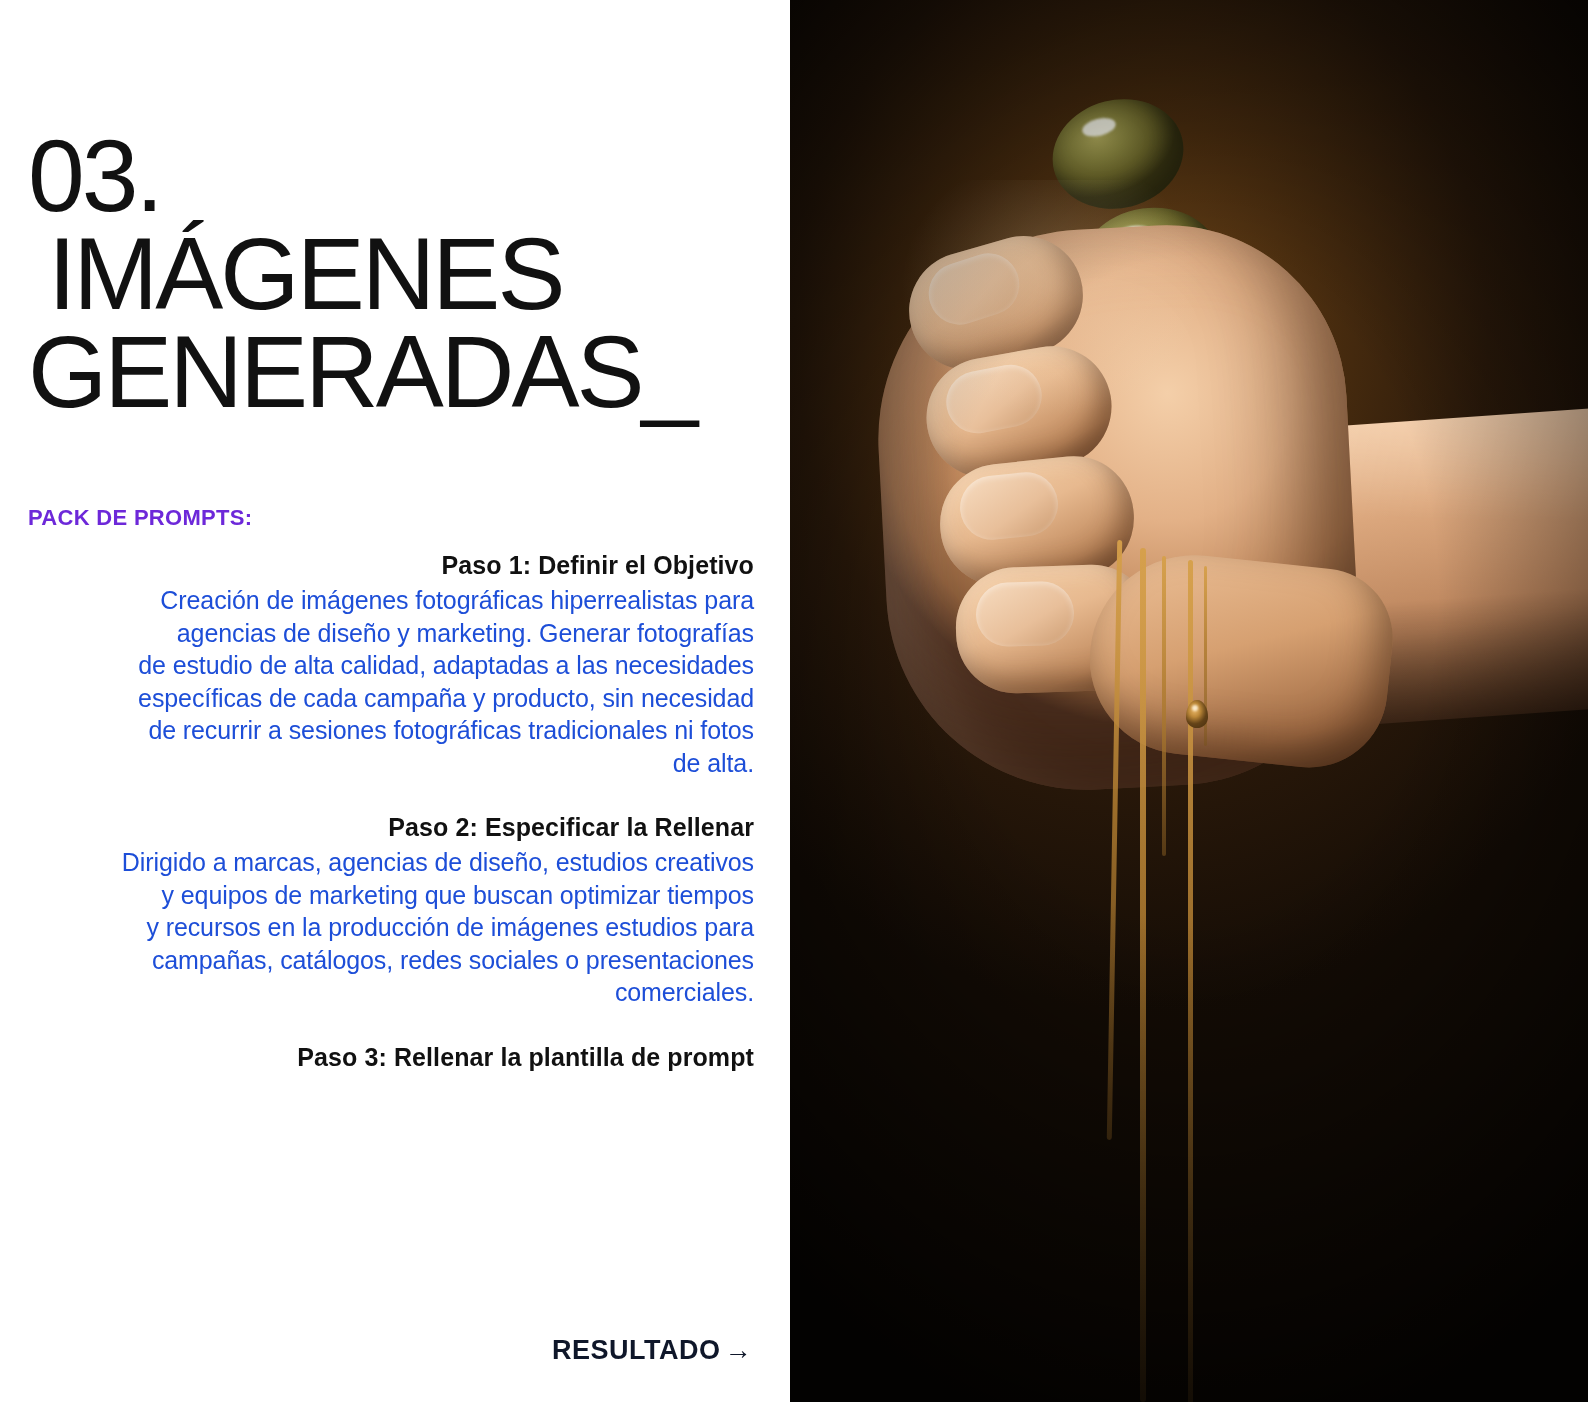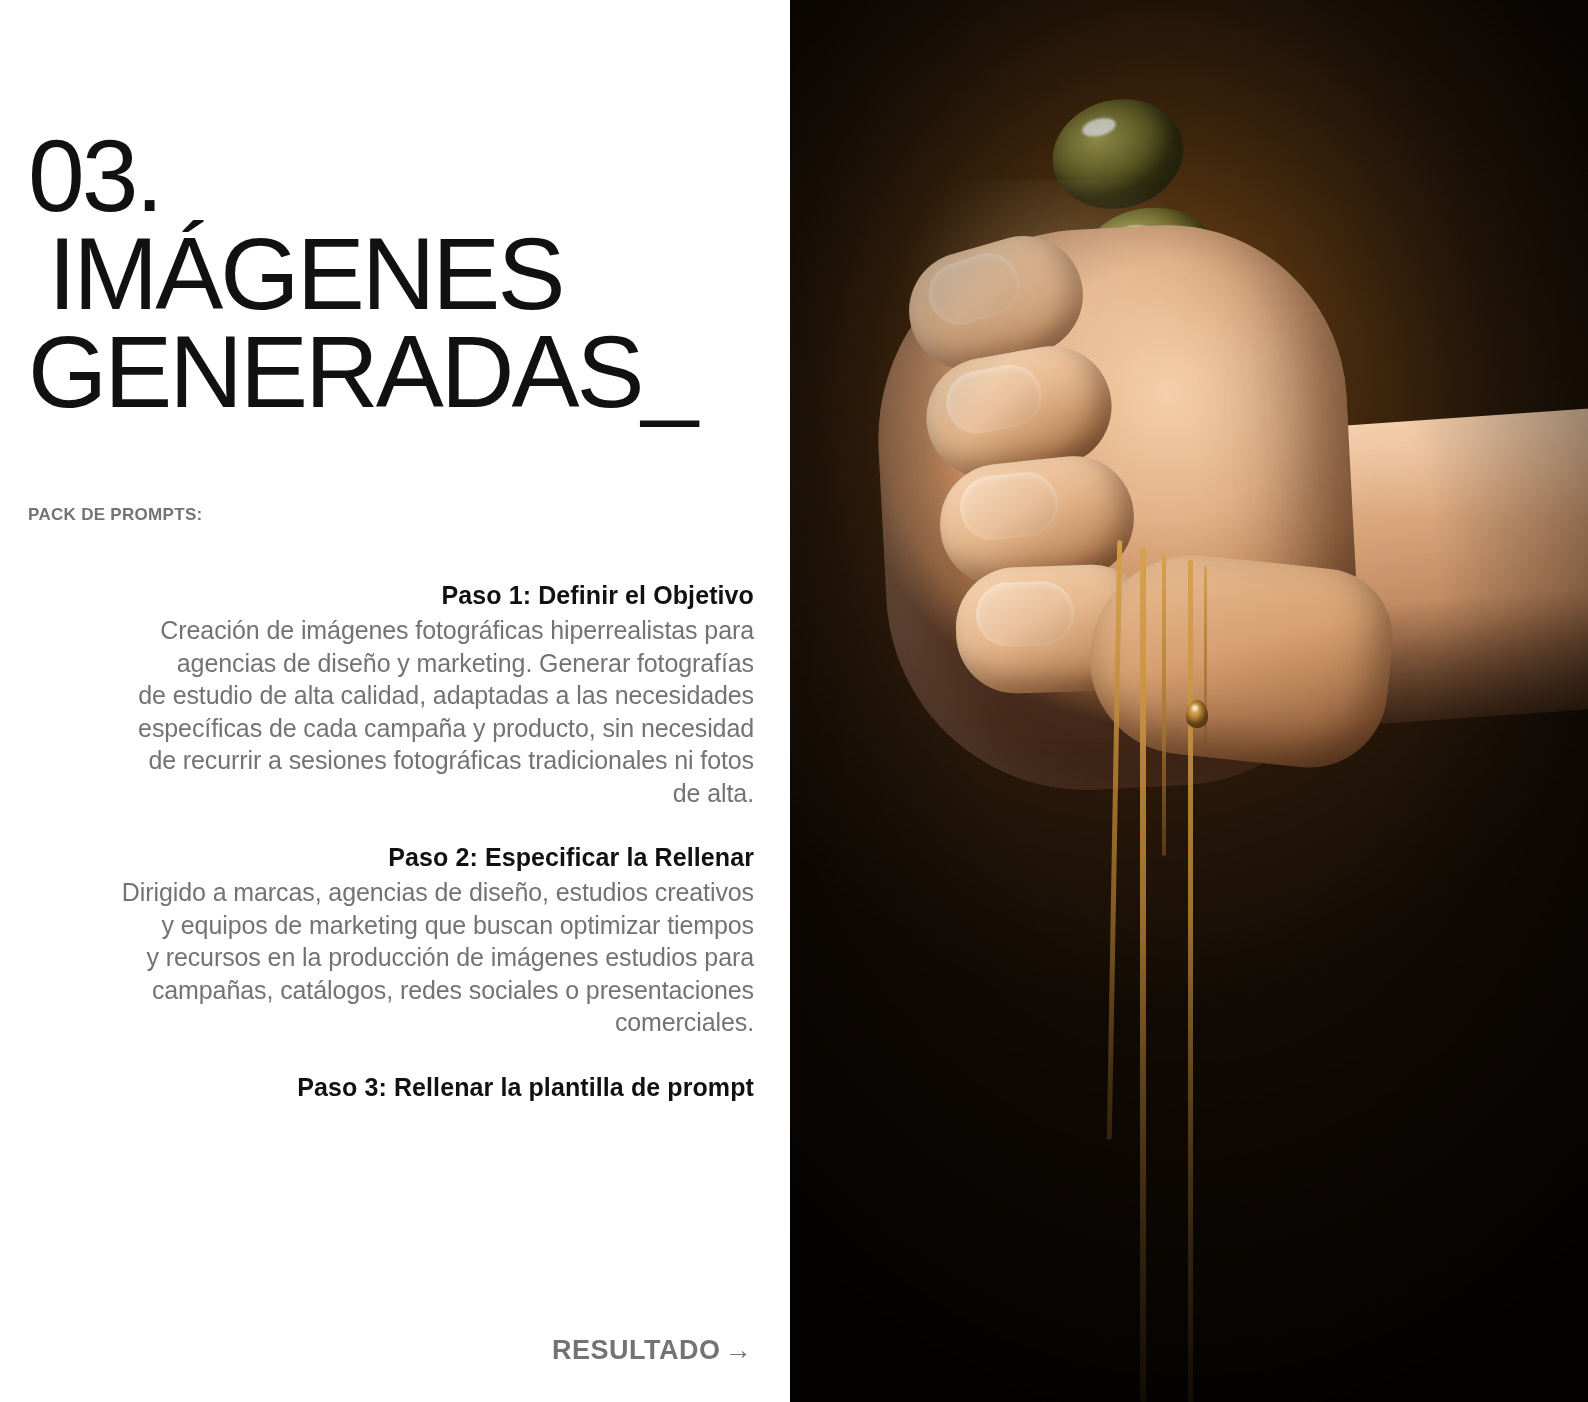--- a/index.html
+++ b/index.html
@@ -46,52 +46,52 @@
   .title-line.l3 { font-size: 102px; }
 
   .body-block {
     position: absolute;
     left: 28px;
     top: 505px;
     width: 726px;
   }
 
   .pack-label {
-    font-size: 17px;
+    font-size: 22px;
     font-weight: bold;
     letter-spacing: 0.3px;
-    color: #737373;
-    margin-bottom: 56px;
+    color: #6d28d9;
+    margin-bottom: 20px;
   }
 
   .step { margin-bottom: 34px; text-align: right; }
   .step-title {
     font-size: 25px;
     font-weight: bold;
     color: #111111;
     margin-bottom: 4px;
     letter-spacing: 0.1px;
   }
   .step-body {
     font-size: 25px;
     font-weight: 400;
-    color: #737373;
+    color: #1d4ed8;
     line-height: 1.30;
     letter-spacing: -0.1px;
   }
   .step-body .ln { display: block; white-space: nowrap; }
 
   .footer-cta {
     position: absolute;
     right: 38px;
     bottom: 36px;
     font-size: 27px;
     font-weight: bold;
     letter-spacing: 0.5px;
-    color: #737373;
+    color: #0f172a;
     display: flex;
     align-items: center;
     gap: 2px;
   }
   .footer-cta .arrow {
     font-size: 27px;
     font-weight: bold;
     line-height: 1;
     margin-left: 2px;
   }

